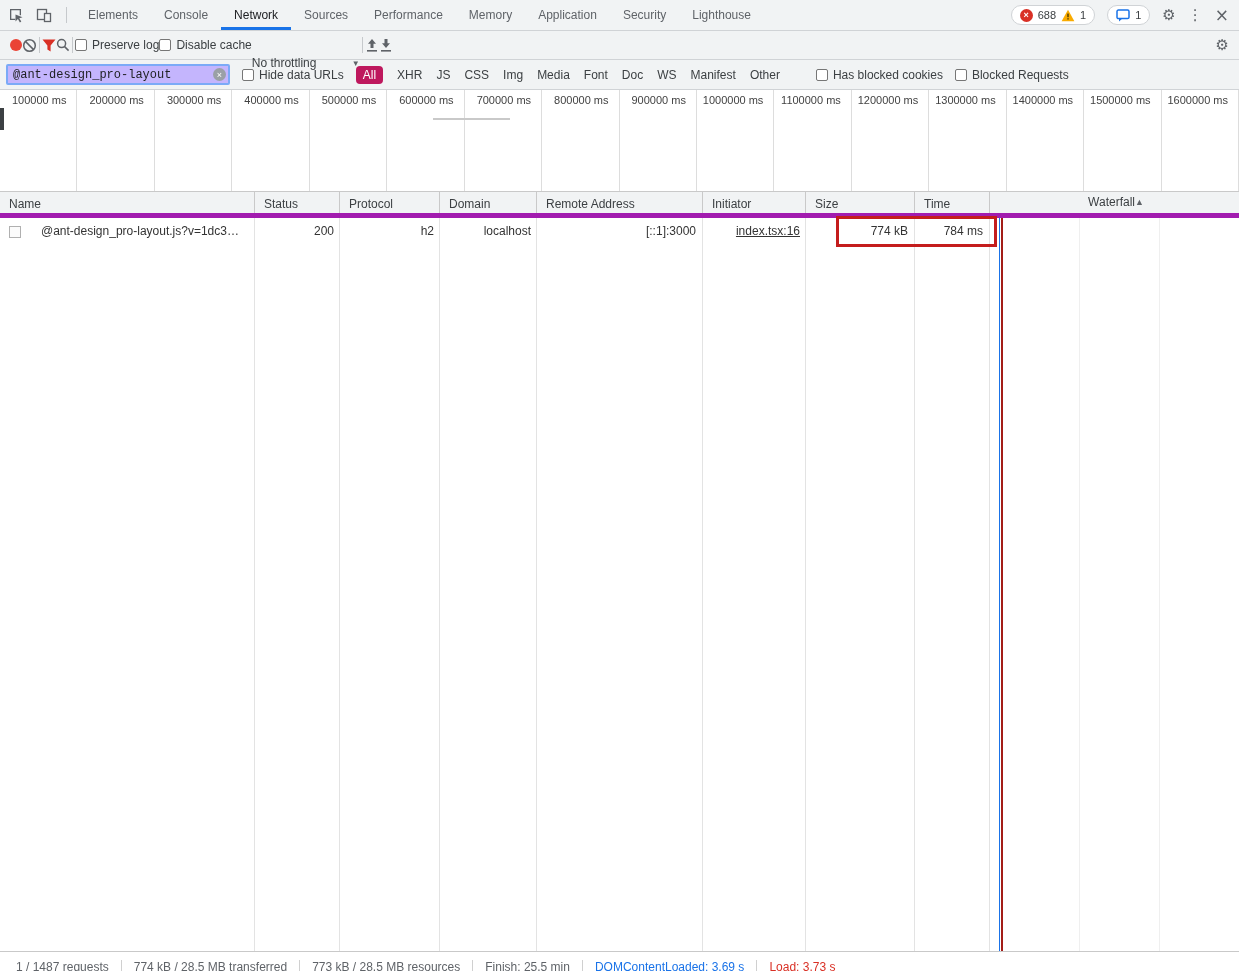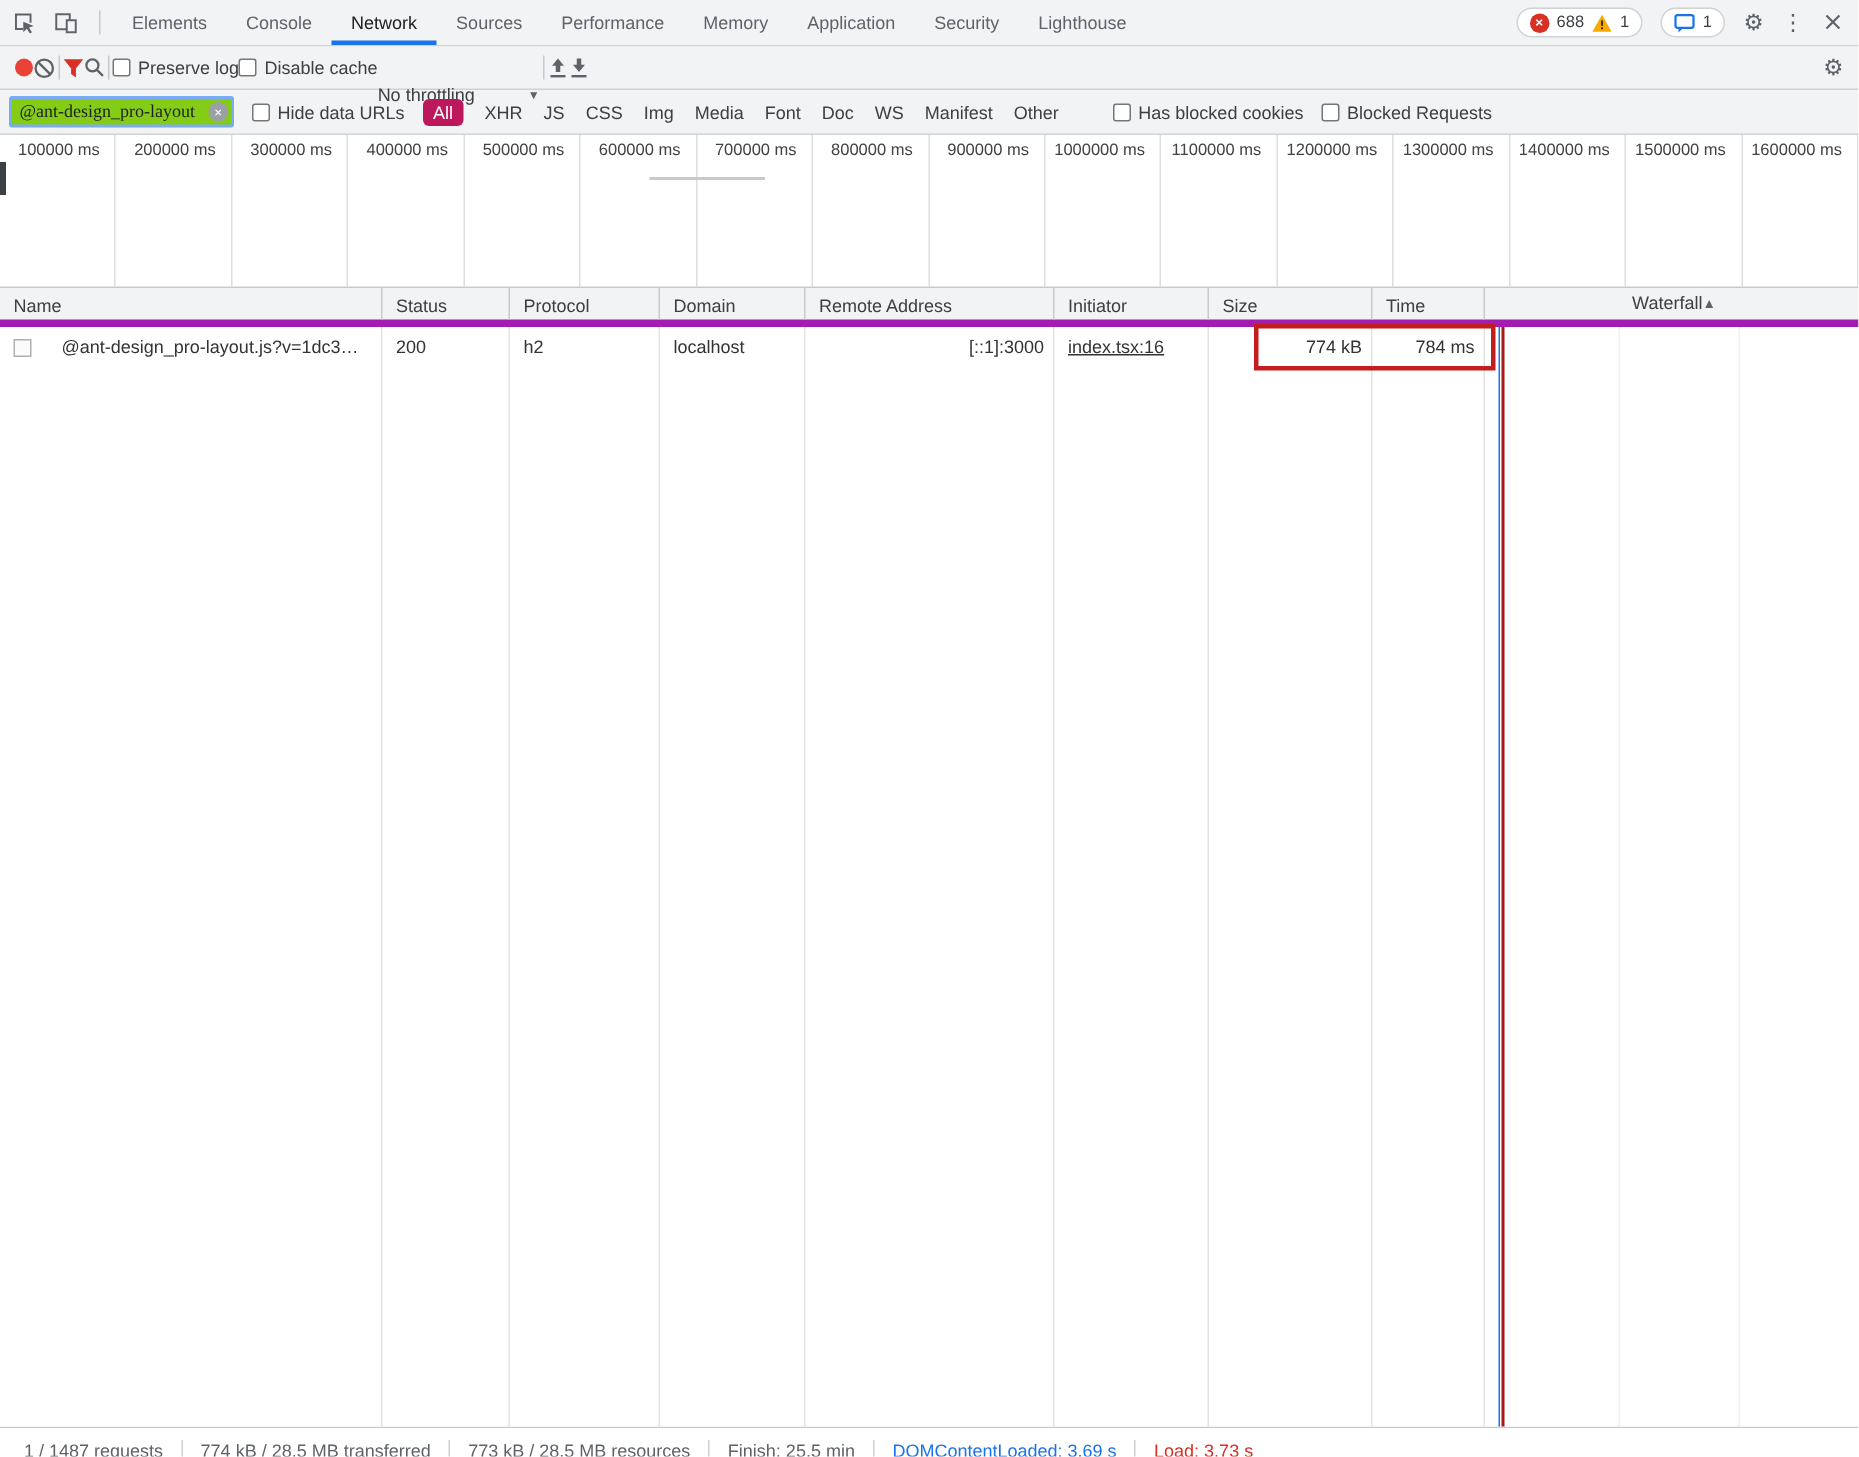--- a/index.html
+++ b/index.html
@@ -33,22 +33,22 @@
   .cb-group { display:flex; align-items:center; gap:5px; color:#3c4043; }
   .dropdown { display:flex; align-items:center; justify-content:space-between; width:108px;
     color:#3c4043;margin-top:36px; }
   .caret { font-size:8px; color:#5f6368; }
   .toolbar-gear { margin-left:auto; font-size:15px; }
 
   
   .filter-bar { height:30px; background:#f1f3f4; border-bottom:1px solid #d0d3d6;
     display:flex; align-items:center; padding:0 6px; gap:12px; }
   .filter-wrap { position:relative; }
-  .filter-input { width:150px; height:21px; border:2px solid #7baaf7; border-radius:2px;
-    padding:0 20px 0 5px; font-family:Liberation Serif, serif; font-size:12px; color:#202124; outline:none; background:#84cc16; }
+  .filter-input { width:224px; height:21px; border:2px solid #7baaf7; border-radius:2px;
+    padding:0 20px 0 5px; font-family:Liberation Mono, monospace; font-size:12px; color:#202124; outline:none; background:#c4b5fd; }
   .clear-btn { position:absolute; right:4px; top:4px; width:13px; height:13px; background:#9aa0a6;
     border-radius:50%; color:#fff; font-size:9px; display:flex; align-items:center; justify-content:center; }
   .pill-all { background:#be185d; color:#fff; border-radius:4px; padding:2px 7px; }
   .type-list { display:flex; align-items:center; gap:14px; color:#3c4043; }
   .gap-left { margin-left:24px; }
 
   
   .overview { position:relative; height:102px; border-bottom:1px solid #c9c9c9; background:#fff;
     display:flex; }
   .ov-cell { flex:1 1 0; border-right:1px solid #ddd; font-size:11px; color:#424242;
@@ -62,21 +62,21 @@
   .th { border-right:1px solid #c9c9c9; line-height:25px; padding:0 6px 0 9px; color:#3c4043;
     white-space:nowrap; overflow:hidden; }
   .th.waterfall { border-right:none; display:flex; align-items:center; justify-content:center; padding-right:6px; }
   .sort-arrow { font-size:9px; color:#5f6368; }
   .tbody { position:relative; height:733px; background:#fff; }
   .col-sep { position:absolute; top:0; bottom:0; width:1px; background:#e3e3e3; }
   .wf-grid { position:absolute; top:0; bottom:0; width:1px; background:#efefef; }
   .wf-line-blue { position:absolute; top:0; bottom:0; left:999px; width:1px; background:#1a73e8; }
   .wf-line-red { position:absolute; top:0; bottom:0; left:1001px; width:2px; background:#a31d18; }
   .req-row { position:relative; height:27px; line-height:27px; }
-  .td { padding:0 6px 0 9px; white-space:nowrap; overflow:hidden; }
+  .td { padding:0 6px 0 9px; white-space:nowrap; overflow:hidden;text-align:right; }
   .td.right { text-align:right; padding-right:7px; }
   .name-cell { display:flex; align-items:center; gap:20px; padding-left:9px; }
   .req-icon { width:12px; height:12px; border:1px solid #b0b0b0; background:#fbfbfb; flex:none; }
   .name-text { overflow:hidden; white-space:nowrap; }
   .initiator-link { text-decoration:underline; color:#333; }
   .hl-rect { position:absolute; left:836px; top:-2px; width:161px; height:31px;
     border:3px solid #c41d1d; z-index:5; pointer-events:none; }
 
   
   .status-bar { height:31px; border-top:1px solid #c9c9c9; background:#fff; display:flex;

